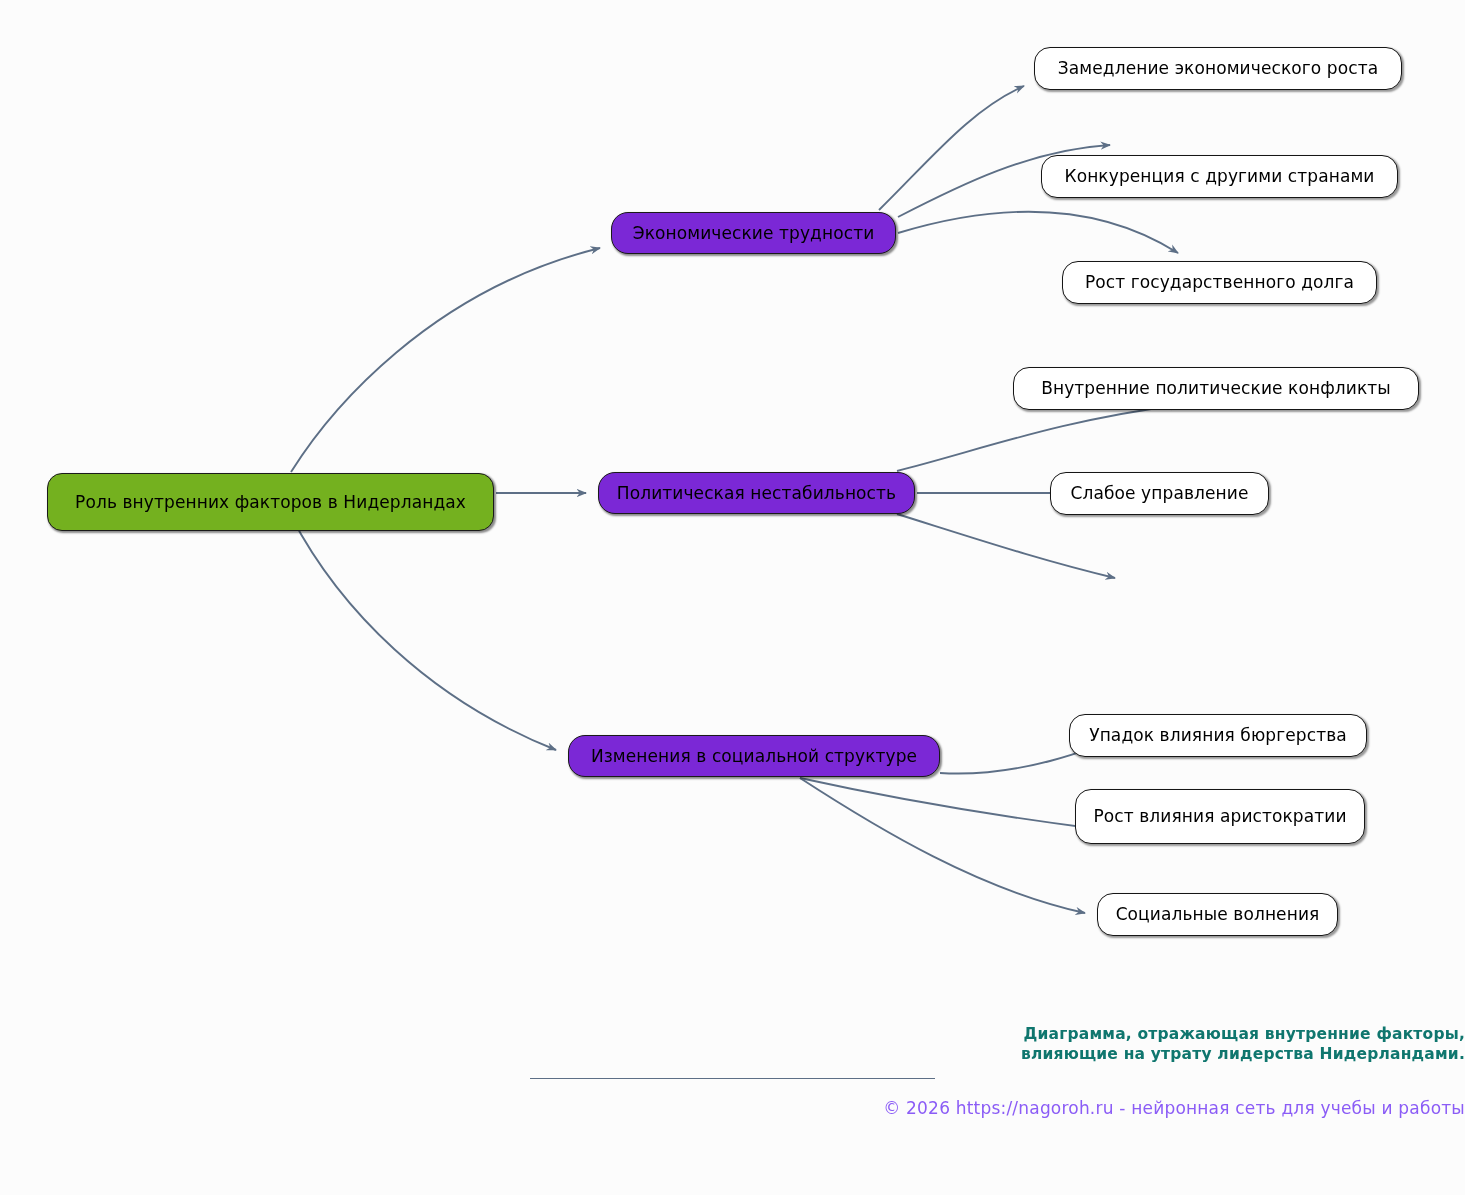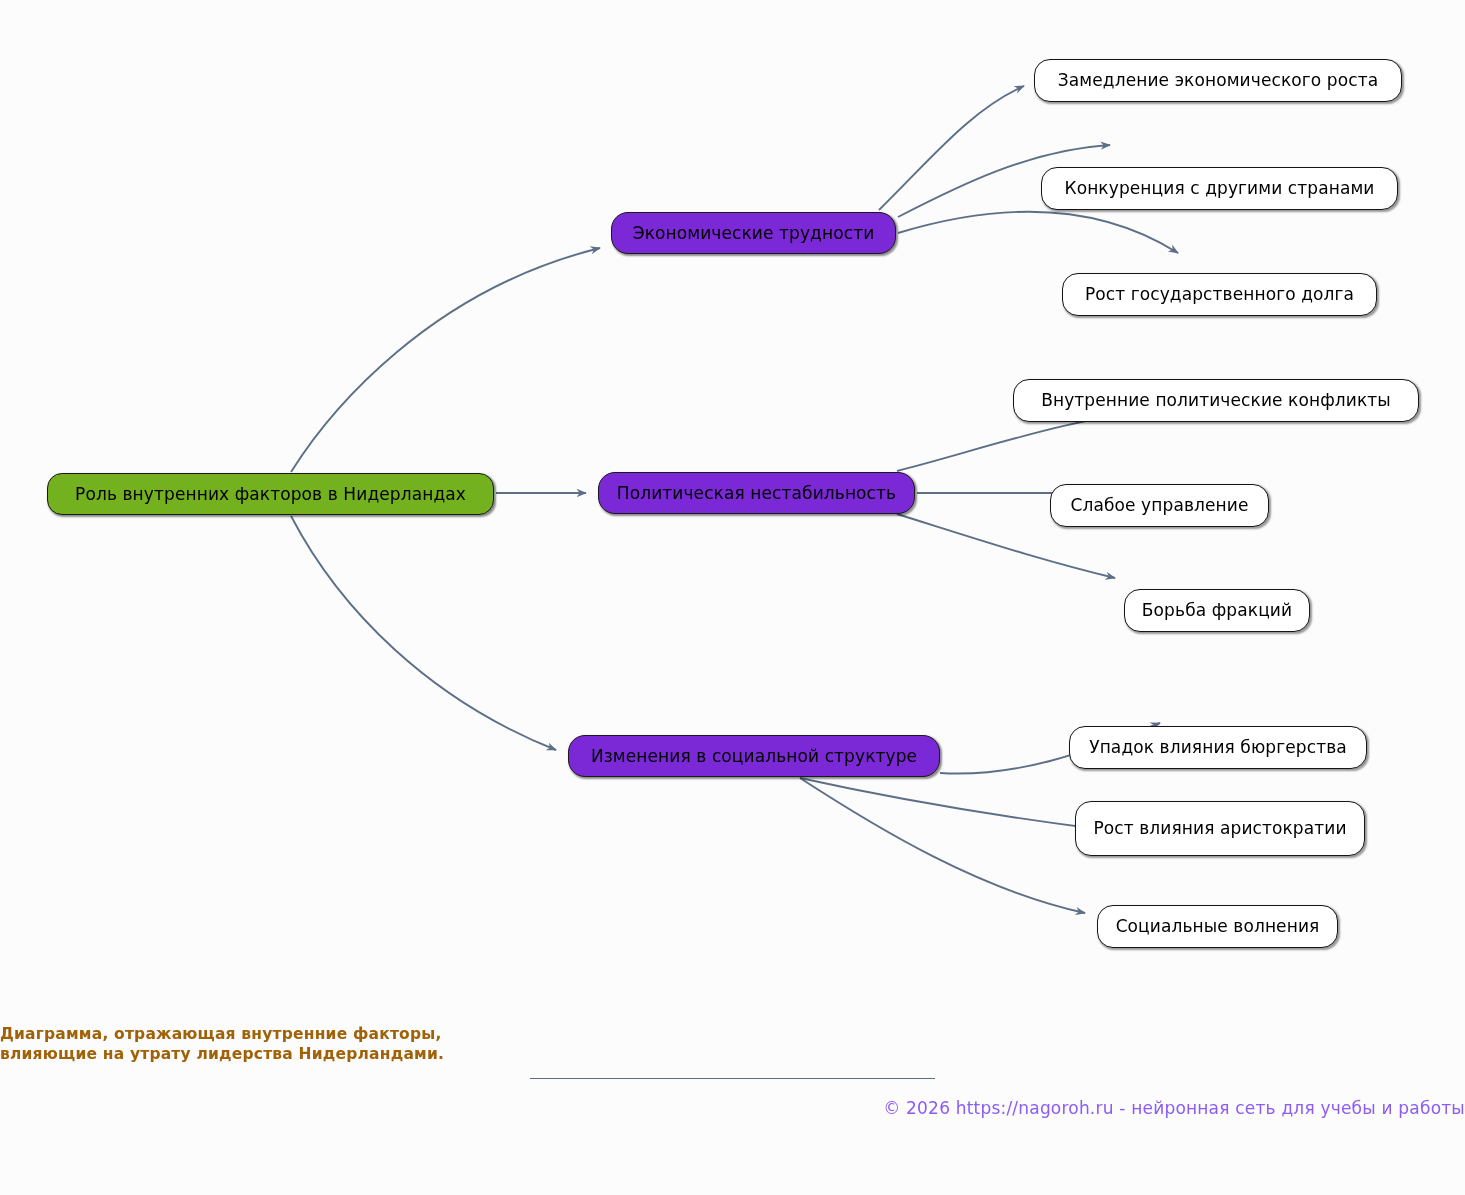--- a/index.html
+++ b/index.html
@@ -46,28 +46,27 @@
     background: #7b28d6;
     border: 1.6px solid #1a1a1a;
     border-radius: 17px;
     box-shadow: 1.5px 1.5px 2px rgba(0,0,0,0.45);
   }
   .node-leaf {
     background: #ffffff;
     border: 1.6px solid #161616;
     border-radius: 16px;
     box-shadow: 1.5px 1.5px 2px rgba(0,0,0,0.4);
-    margin-top: 12px;
   }
   .caption {
     position: absolute;
     left: 0;
     width: 1465px;
-    text-align: left;
-    color: #a16207;
+    text-align: right;
+    color: #0f766e;
     font-weight: bold;
     font-size: 15.5px;
     line-height: 21px;
     letter-spacing: 0.2px;
   }
   .caption-line2 { }
   .divider {
     position: absolute;
     height: 0;
     border-top: 1.4px solid #5d6f86;
@@ -108,21 +107,21 @@
       <path d="M 897 471 C 980 450 1060 420 1180 405"></path>
       <path d="M 917 493 L 1096 493"></path>
       <path d="M 897 514 C 980 540 1040 560 1115 578"></path>
 
       <path d="M 940 773 C 1020 778 1090 750 1160 723"></path>
       <path d="M 800 778 C 900 800 990 815 1090 828"></path>
       <path d="M 800 778 C 880 830 980 890 1085 913"></path>
     </g>
   </svg>
 
-  <div class="node node-root" style="left:47px; top:473px; width:447px; height:42px;">
+  <div class="node node-root" style="left:47px; top:473px; width:447px; height:58px;">
     <span>Роль внутренних факторов в Нидерландах</span>
   </div>
 
   <div class="node node-branch" style="left:611px; top:212px; width:285px; height:42px;">
     <span>Экономические трудности</span>
   </div>
   <div class="node node-leaf" style="left:1034px; top:47px; width:368px; height:43px;">
     <span>Замедление экономического роста</span>
   </div>
   <div class="node node-leaf" style="left:1041px; top:155px; width:357px; height:43px;">
@@ -133,23 +132,20 @@
   </div>
 
   <div class="node node-branch" style="left:598px; top:472px; width:317px; height:42px;">
     <span>Политическая нестабильность</span>
   </div>
   <div class="node node-leaf" style="left:1013px; top:367px; width:406px; height:43px;">
     <span>Внутренние политические конфликты</span>
   </div>
   <div class="node node-leaf" style="left:1050px; top:472px; width:219px; height:43px;">
     <span>Слабое управление</span>
-  </div>
-  <div class="node node-leaf" style="left:1124px; top:577px; width:186px; height:43px;">
-    <span>Борьба фракций</span>
   </div>
 
   <div class="node node-branch" style="left:568px; top:735px; width:372px; height:42px;">
     <span>Изменения в социальной структуре</span>
   </div>
   <div class="node node-leaf" style="left:1069px; top:714px; width:298px; height:43px;">
     <span>Упадок влияния бюргерства</span>
   </div>
   <div class="node node-leaf" style="left:1075px; top:789px; width:290px; height:55px;">
     <span>Рост влияния аристократии</span>

